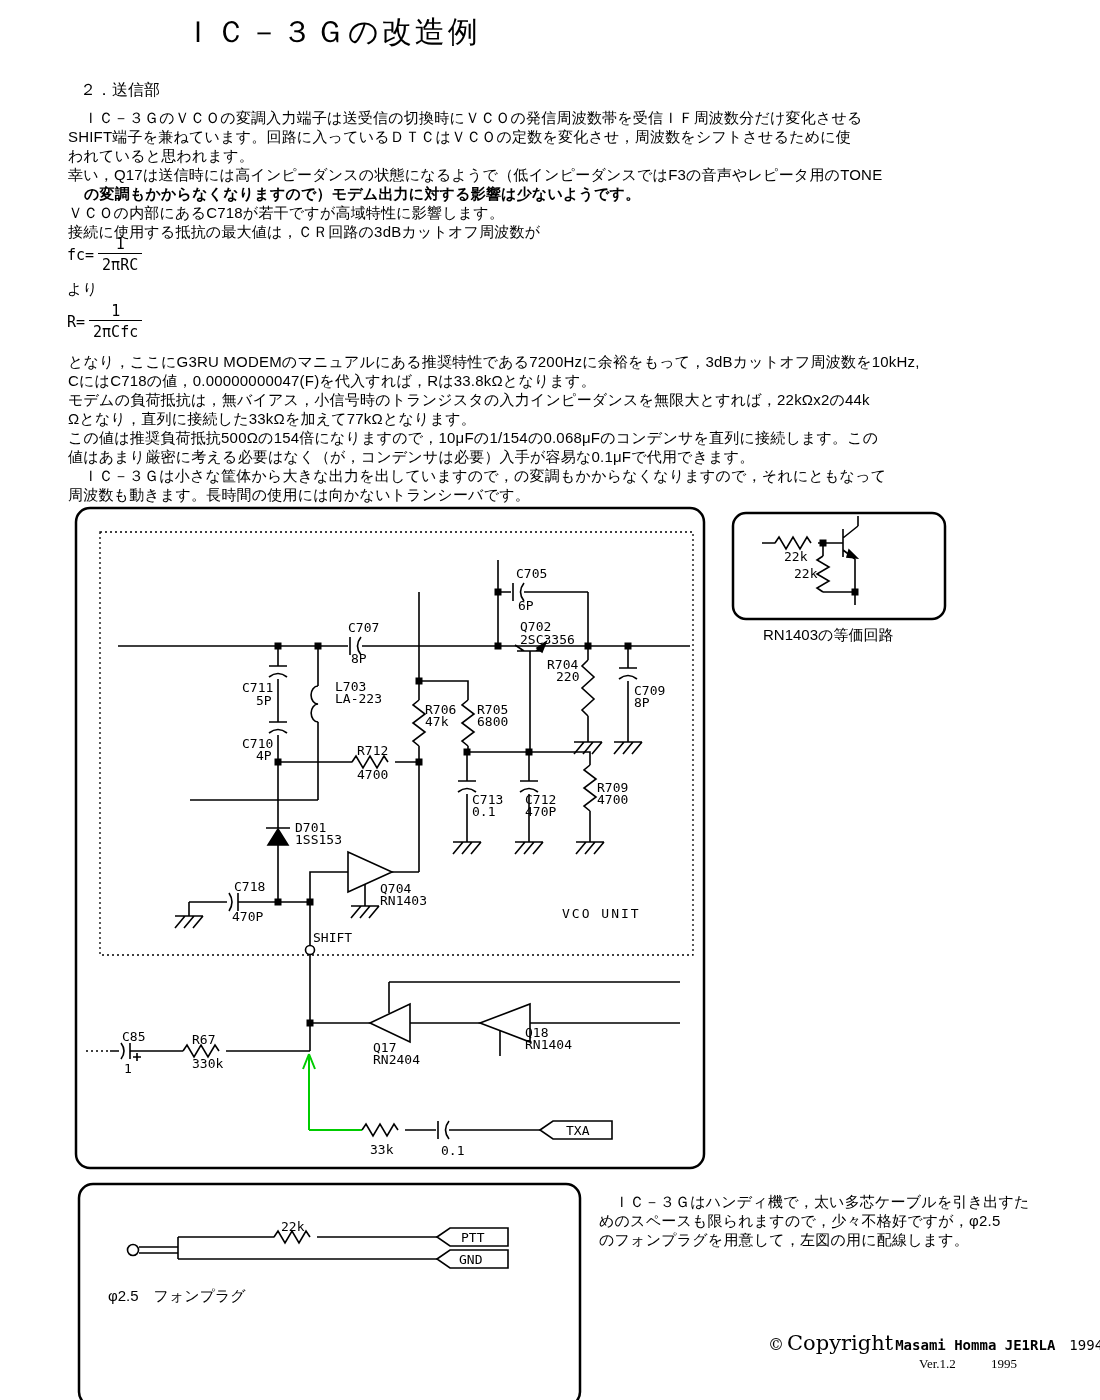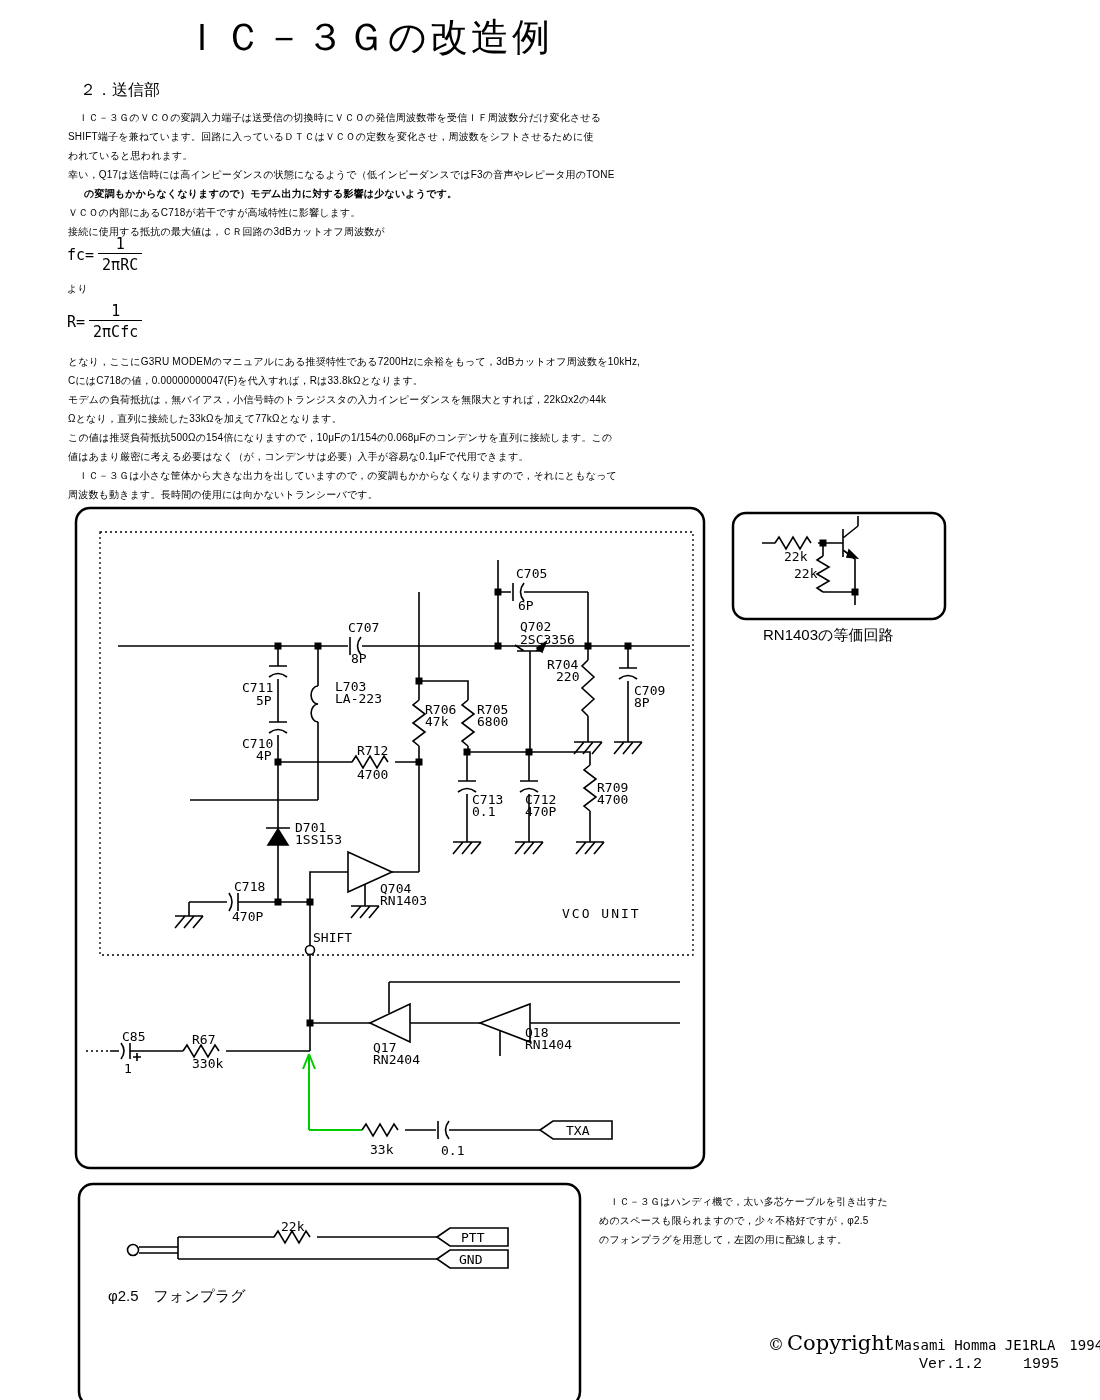--- a/index.html
+++ b/index.html
@@ -2,37 +2,37 @@
 <html><head>
 <meta charset="utf-8">
 <style>
   html,body{margin:0;padding:0;}
   body{
     width:1100px;height:1400px;position:relative;background:#ffffff;
     font-family:"Liberation Sans",sans-serif;color:#000;
     overflow:hidden;
   }
   .abs{position:absolute;white-space:nowrap;}
-  .jp{font-size:10px;line-height:19.2px;letter-spacing:0.2px;}
-  .title{font-family:"DejaVu Serif",serif;font-size:38px;letter-spacing:3px;}
+  .jp{font-size:15px;line-height:19.2px;letter-spacing:0.2px;}
+  .title{font-family:"DejaVu Serif",serif;font-size:30px;letter-spacing:3px;}
   .heading{font-size:16px;}
   .formula{display:flex;align-items:center;font-family:"DejaVu Sans Mono",monospace;font-size:15px;}
   .formula .lhs{margin-right:4px;}
   .frac{display:inline-flex;flex-direction:column;align-items:center;}
   .frac .num{padding:0 2px;}
   .frac .den{border-top:1.5px solid #000;padding:2px 4px 0 4px;}
   svg{position:absolute;left:0;top:0;}
   svg text{font-family:"DejaVu Sans Mono",monospace;font-size:13px;fill:#000;stroke:none;}
   svg text.jtext{font-family:"Liberation Sans",sans-serif;font-size:15px;}
   .footer1{display:inline-flex;align-items:baseline;}
   .footer1 .mark{font-family:"DejaVu Serif",serif;font-size:16px;margin-right:3px;}
   .footer1 .word{font-family:"DejaVu Serif",serif;font-size:21px;margin-right:2px;}
-  .footer1 .credit{font-family:"DejaVu Sans Mono",monospace;font-size:14px;margin-right:14px;}
+  .footer1 .credit{font-family:"DejaVu Sans Mono",monospace;font-size:14px;margin-right:14px;font-weight:bold;}
   .footer1 .year{font-family:"DejaVu Sans Mono",monospace;font-size:14px;}
-  .footer2{font-family:Liberation Mono, monospace;font-size:15px;}
+  .footer2{font-family:Liberation Serif, serif;font-size:13px;}
   .footer2 .ver{margin-right:32px;}
 </style>
 </head>
 <body>
 
 <svg width="1100" height="1400" viewBox="0 0 1100 1400">
   <defs>
     <g id="gnd">
       <path d="M-14,0 H14 M-4,0 L-14,12 M5,0 L-5,12 M14,0 L4,12"></path>
     </g>

